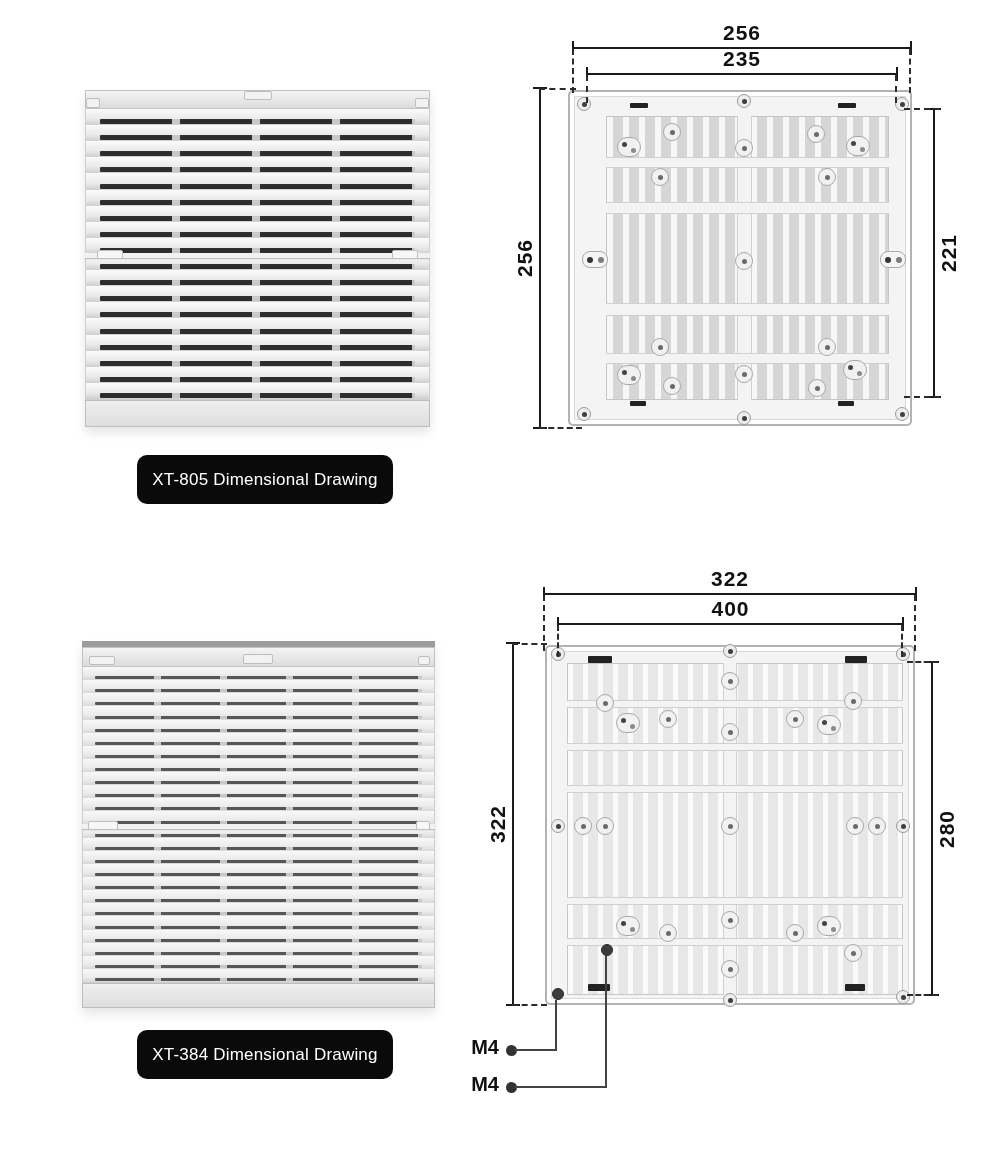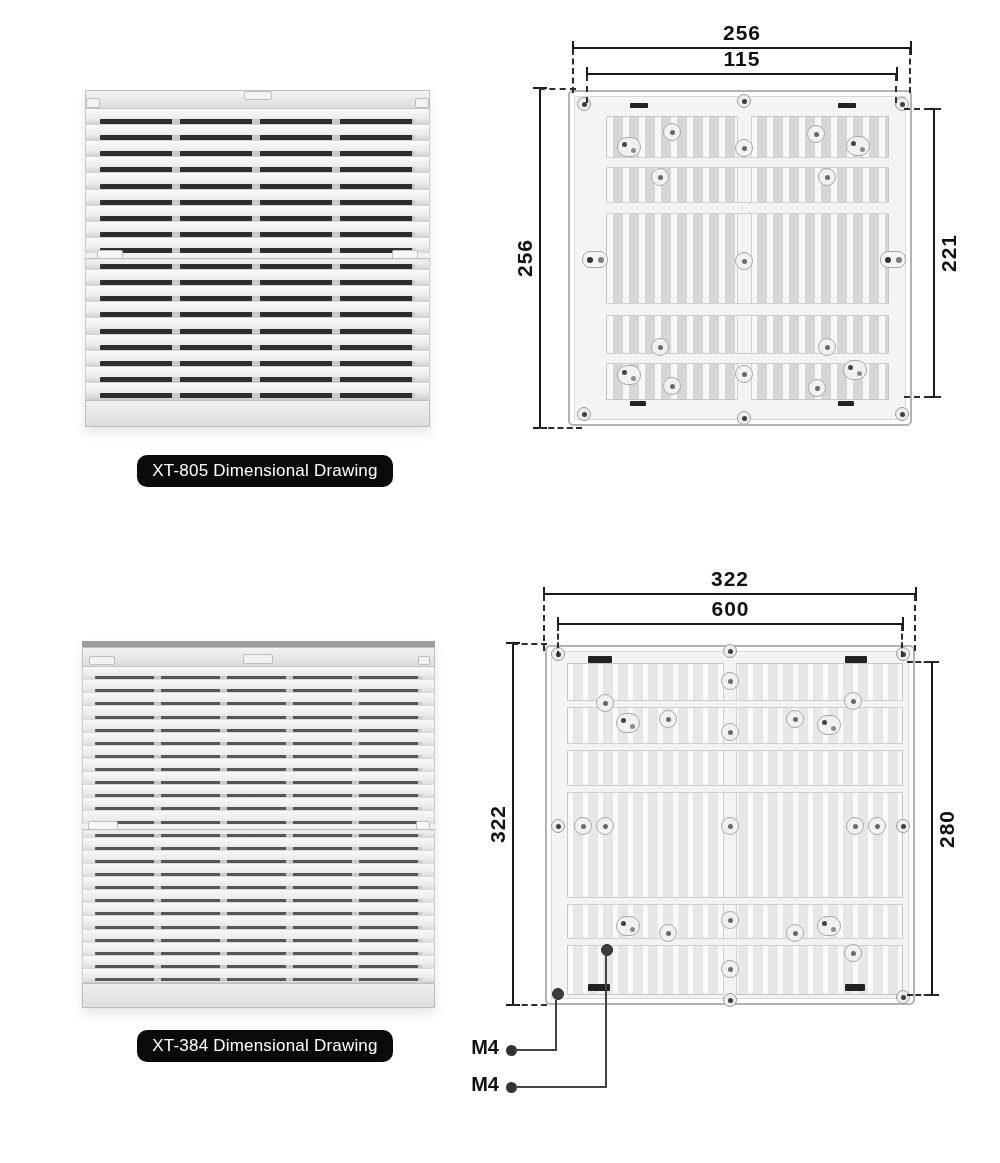--- a/index.html
+++ b/index.html
@@ -34,21 +34,21 @@
     font-weight:bold; font-size:21px; color:#111; letter-spacing:1px; white-space:nowrap;
   }
   .dimv.label-left  .dim-label { left:-14px; }
   .dimv.label-right .dim-label { left:16px; }
 
   .extv { position:absolute; width:0; border-left:2px dashed #2b2b2b; }
   .exth { position:absolute; height:0; border-top:2px dashed #2b2b2b; }
 
   
   .badge {
-    position:absolute; width:256px; height:32px;
+    position:absolute; width:256px; height:49px;
     background:#0a0a0a; border-radius:10px;
     display:flex; align-items:center; justify-content:center;
   }
   .badge span { color:#ffffff; font-size:17px; letter-spacing:0.2px; }
 
   
   .m4-label { position:absolute; width:52px; text-align:right;
               font-weight:bold; font-size:20px; color:#111; }
   .ldot  { position:absolute; border-radius:50%; background:#333; }
   .lline { position:absolute; background:#444; }
@@ -397,21 +397,21 @@
       </div>
       <div style="position: absolute; left: 552px; top: 988px; width: 12px; height: 12px; border-radius: 50%; background: rgb(60, 60, 60); border: 1px solid rgb(42, 42, 42);"></div>
       <div style="position: absolute; left: 601px; top: 944px; width: 12px; height: 12px; border-radius: 50%; background: rgb(60, 60, 60); border: 1px solid rgb(42, 42, 42);"></div>
     </div>
 
   <div class="layer">
     <div class="dimh" style="left:573px;top:47px;width:338px">
       <span class="dim-label">256</span>
     </div>
     <div class="dimh" style="left:587px;top:73px;width:310px">
-      <span class="dim-label">115</span>
+      <span class="dim-label">235</span>
     </div>
     <div class="dimv label-left" style="left:539px;top:88px;height:340px">
       <span class="dim-label">256</span>
     </div>
     <div class="dimv label-right" style="left:933px;top:109px;height:288px">
       <span class="dim-label">221</span>
     </div>
     <div class="extv" style="left:572px;top:49px;height:44px"></div>
     <div class="extv" style="left:909px;top:49px;height:44px"></div>
     <div class="extv" style="left:586px;top:75px;height:28px"></div>
@@ -424,21 +424,21 @@
 
   <div class="badge" style="left:137px;top:455px">
     <span>XT-805 Dimensional Drawing</span>
   </div>
 
   <div class="layer">
     <div class="dimh" style="left:544px;top:593px;width:372px">
       <span class="dim-label">322</span>
     </div>
     <div class="dimh" style="left:558px;top:623px;width:345px">
-      <span class="dim-label">600</span>
+      <span class="dim-label">400</span>
     </div>
     <div class="dimv label-left" style="left:512px;top:643px;height:362px">
       <span class="dim-label">322</span>
     </div>
     <div class="dimv label-right" style="left:931px;top:662px;height:333px">
       <span class="dim-label">280</span>
     </div>
     <div class="extv" style="left:543px;top:595px;height:56px"></div>
     <div class="extv" style="left:914px;top:595px;height:56px"></div>
     <div class="extv" style="left:557px;top:625px;height:32px"></div>

